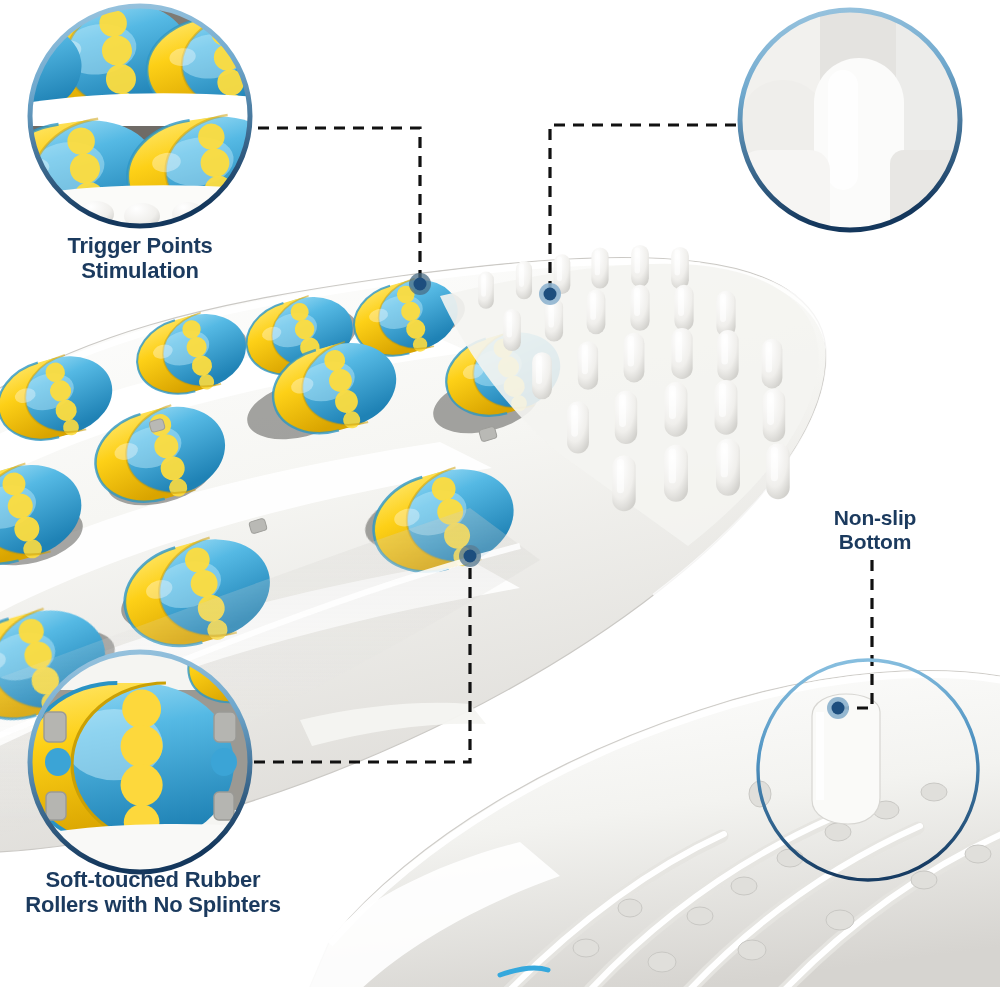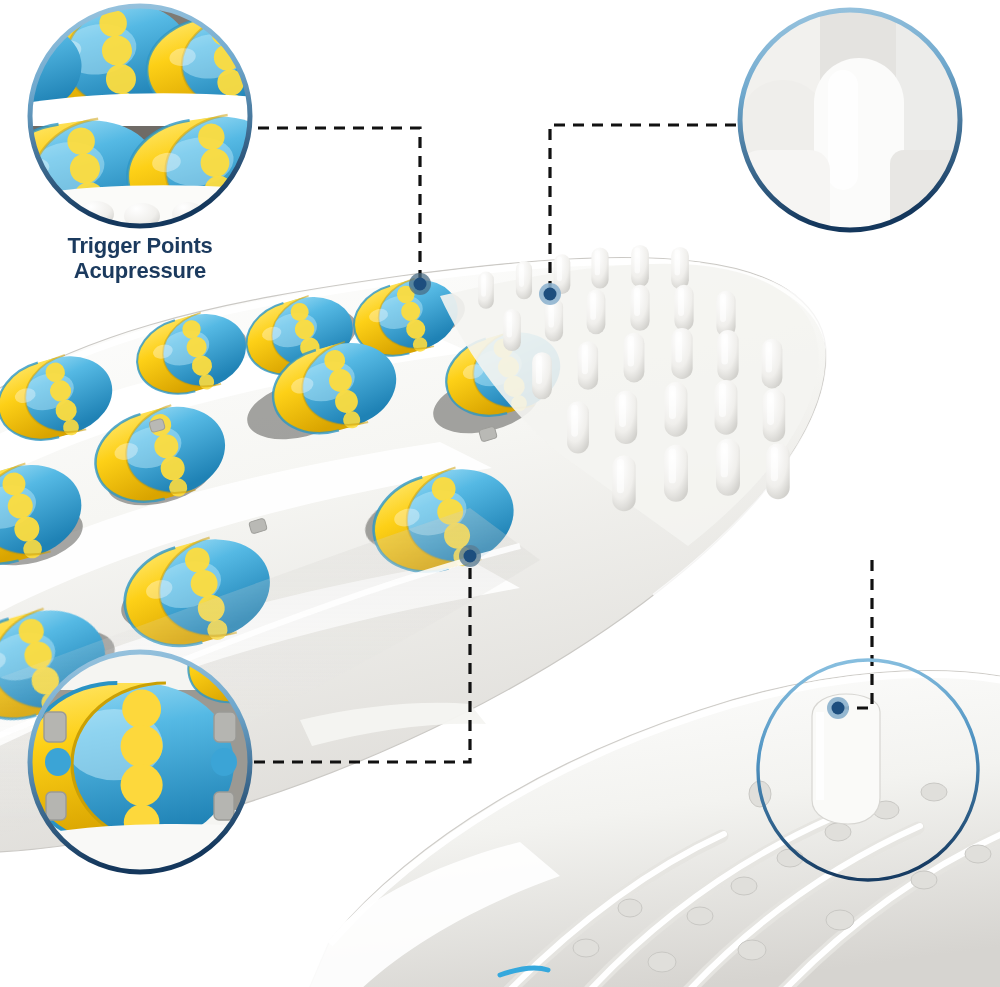--- a/index.html
+++ b/index.html
@@ -448,18 +448,22 @@
       </g>
       <circle cx="140" cy="762" r="110" fill="none" stroke="url(#ringG)" stroke-width="5"></circle>
     </g>
 
     <g>
       <circle cx="868" cy="770" r="110" fill="none" stroke="url(#ringG2)" stroke-width="3.4"></circle>
     </g>
   </svg>
 
   <div class="label" id="label-trigger">Trigger Points
-Acupressure</div>
-
-
-
+Stimulation</div>
+
+
+  <div class="label" id="label-soft">Soft-touched Rubber
+Rollers with No Splinters</div>
+
+  <div class="label" id="label-nonslip">Non-slip
+Bottom</div>
 
 </div>
 
 </body></html>

